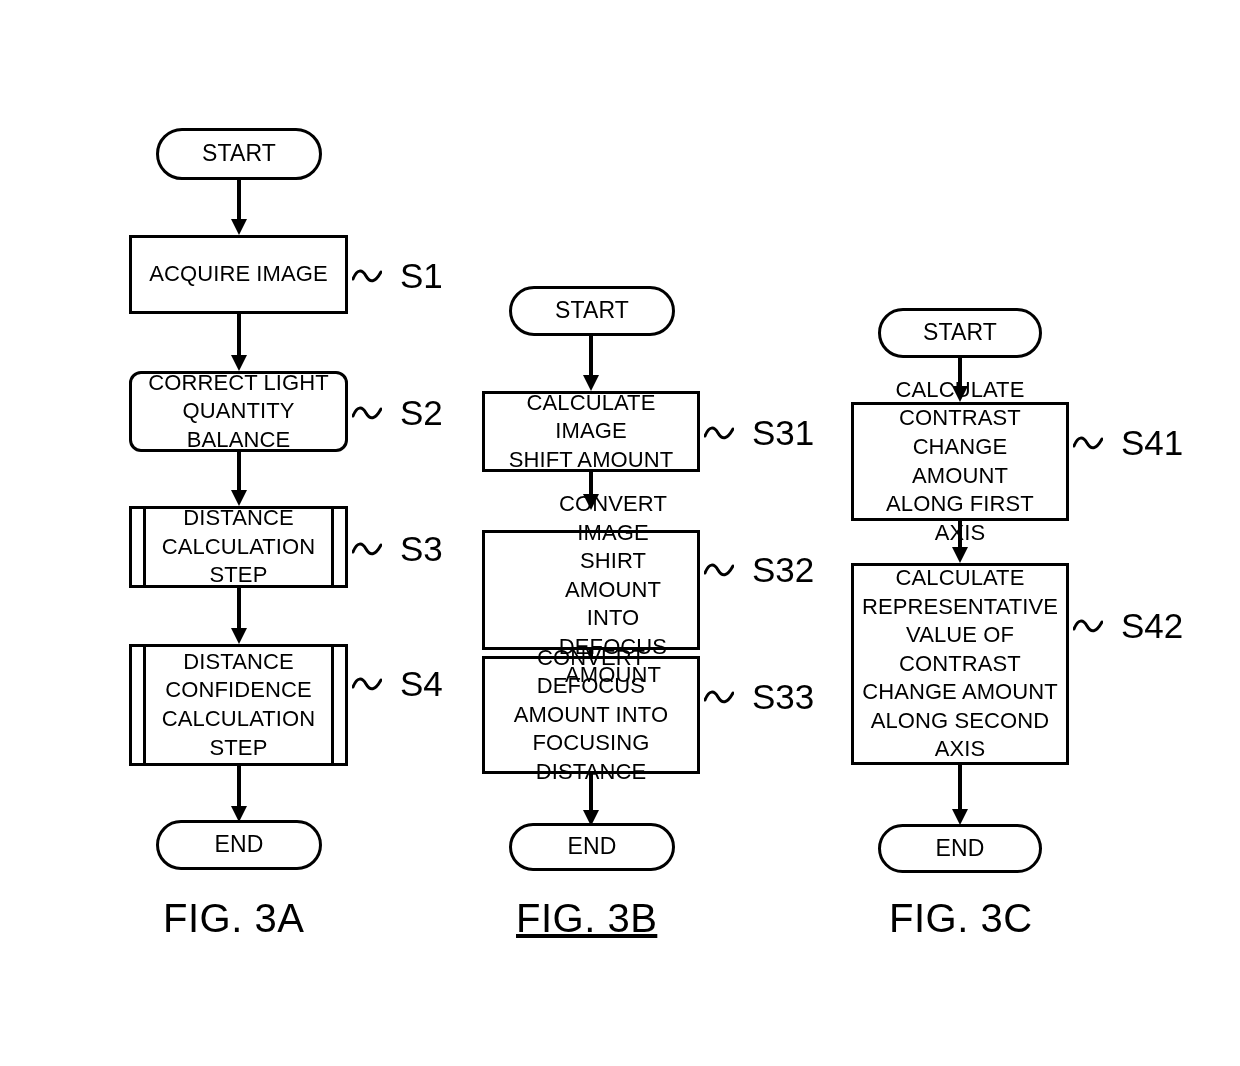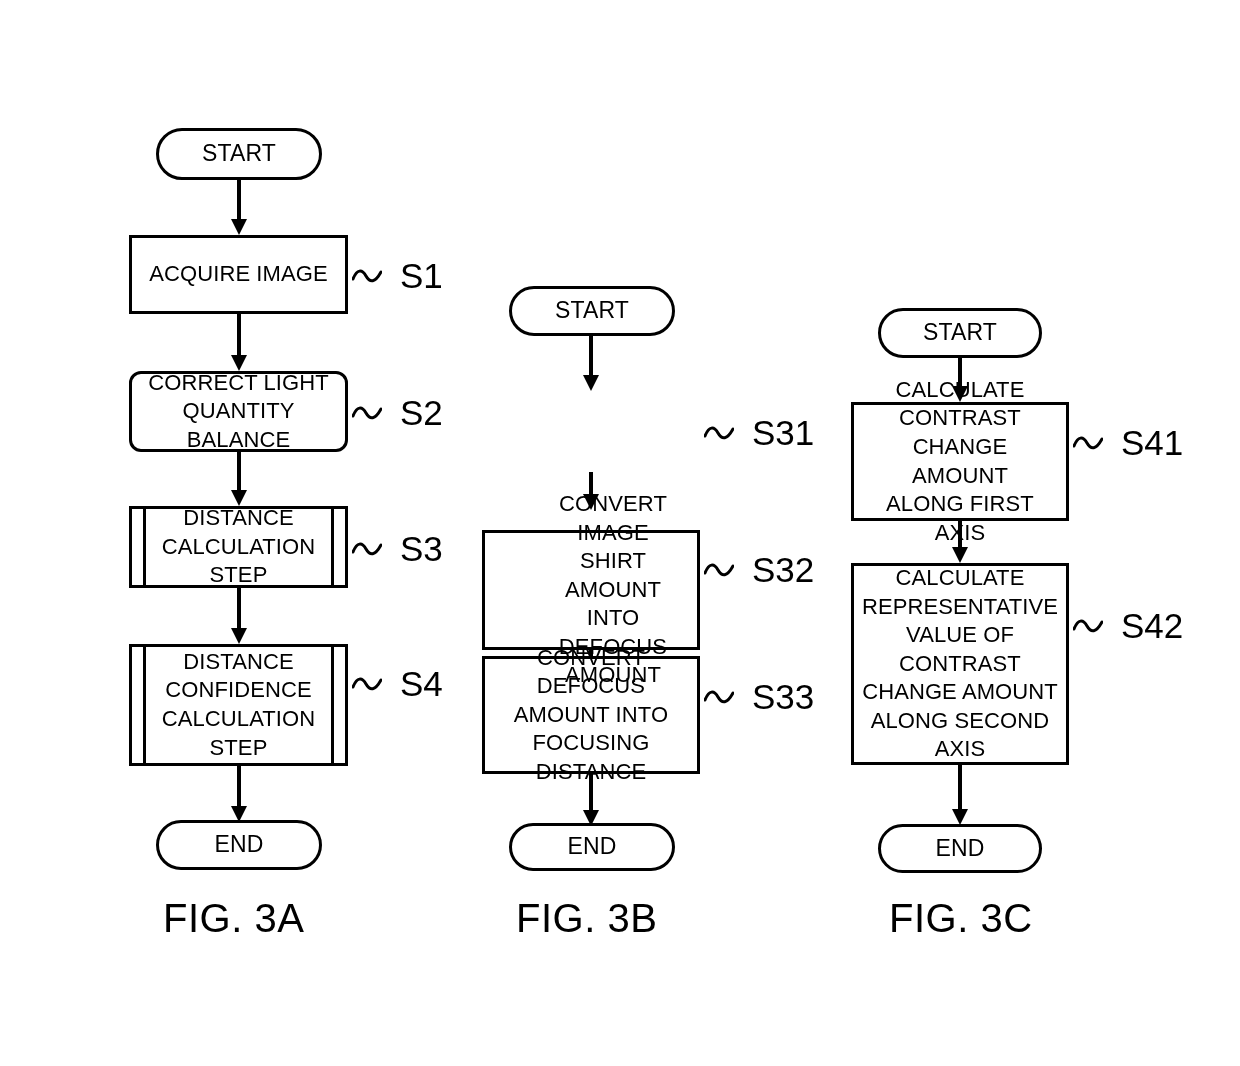--- a/index.html
+++ b/index.html
@@ -235,20 +235,24 @@
 
     <div class="node terminal" style="left:509px; top:250px; width:166px; height:50px;">
       <span class="node-label">START</span>
     </div>
 
     <div class="connector" style="left:589px; top:300px; width:4px; height:55px;">
       <div class="shaft" style="height:39px;"></div>
       <div class="head" style="top:39px;"></div>
     </div>
 
+    <div class="node process" style="left:482px; top:355px; width:218px; height:81px;">
+      <span class="node-label">CALCULATE IMAGE
+SHIFT AMOUNT</span>
+    </div>
     <div class="step-tag" style="left:704px; top:379px;">
       <span class="squiggle">
         <svg viewBox="0 0 30 18" width="30" height="18" aria-hidden="true">
           <path d="M1,12 C5,2 10,2 14,9 C18,16 23,16 29,5" fill="none" stroke="#000" stroke-width="3" stroke-linecap="round"></path>
         </svg>
       </span>
       <span class="step-code">S31</span>
     </div>
 
     <div class="connector" style="left:589px; top:436px; width:4px; height:38px;">
@@ -293,21 +297,21 @@
 
     <div class="connector" style="left:589px; top:738px; width:4px; height:52px;">
       <div class="shaft" style="height:36px;"></div>
       <div class="head" style="top:36px;"></div>
     </div>
 
     <div class="node terminal" style="left:509px; top:787px; width:166px; height:48px;">
       <span class="node-label">END</span>
     </div>
 
-    <div class="fig-caption" style="left:516px; top:862px;">FIG. 3B</div>
+    <div class="fig-caption" style="left:516px; top:862px;text-decoration:underline;">FIG. 3B</div>
   </div>
 
   <div class="fig-column" style="left:0; width:1240px;">
 
     <div class="node terminal" style="left:878px; top:272px; width:164px; height:50px;">
       <span class="node-label">START</span>
     </div>
 
     <div class="connector" style="left:958px; top:322px; width:4px; height:44px;">
       <div class="shaft" style="height:28px;"></div>

